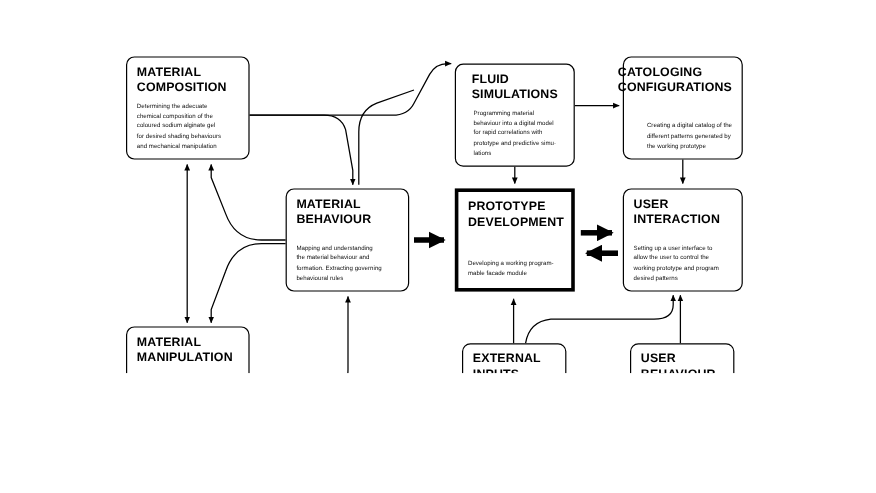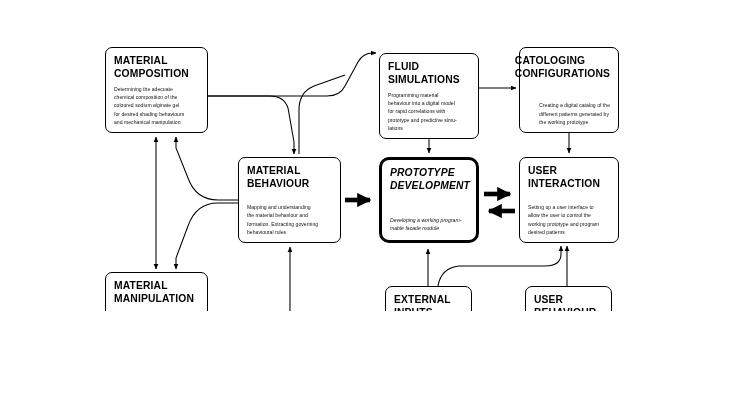--- a/index.html
+++ b/index.html
@@ -33,22 +33,21 @@
     background: #ffffff;
     border: 1.4px solid #000000;
     border-radius: 7px;
     padding: 7px 8px 6px 8px;
     z-index: 5;
     display: flex;
     flex-direction: column;
   }
   .node.emphasis {
     border-width: 3px;
-    border-radius: 10px;
-    font-style: italic;
+    border-radius: 0;
   }
   .node-title {
     font-size: 10.3px;
     font-weight: bold;
     line-height: 1.23;
     letter-spacing: 0.15px;
     color: #000000;
     text-transform: uppercase;
     white-space: pre-line;
     margin: 0 0 0 0;
@@ -137,21 +136,21 @@
 formation. Extracting governing
 behavioural rules</div>
     </div>
     <div class="node" style="left: 105px; top: 272px; width: 103px; height: 86px;">
       <div class="node-title">MATERIAL
 MANIPULATION</div>
       <div class="node-desc">Experimenting different tech-
 niques for mechanical manip-
 ulation of the material.</div>
     </div>
-    <div class="node" style="left: 379px; top: 53px; width: 100px; height: 86px;">
+    <div class="node" style="left: 379px; top: 53px; width: 100px; height: 86px; align-items: center;">
       <div class="node-title">FLUID
 SIMULATIONS</div>
       <div class="node-desc">Programming material
 behaviour into a digital model
 for rapid correlations with
 prototype and predictive simu-
 lations</div>
     </div>
     <div class="node" style="left: 519px; top: 47px; width: 100px; height: 86px; align-items: flex-end;">
       <div class="node-title">CATOLOGING

